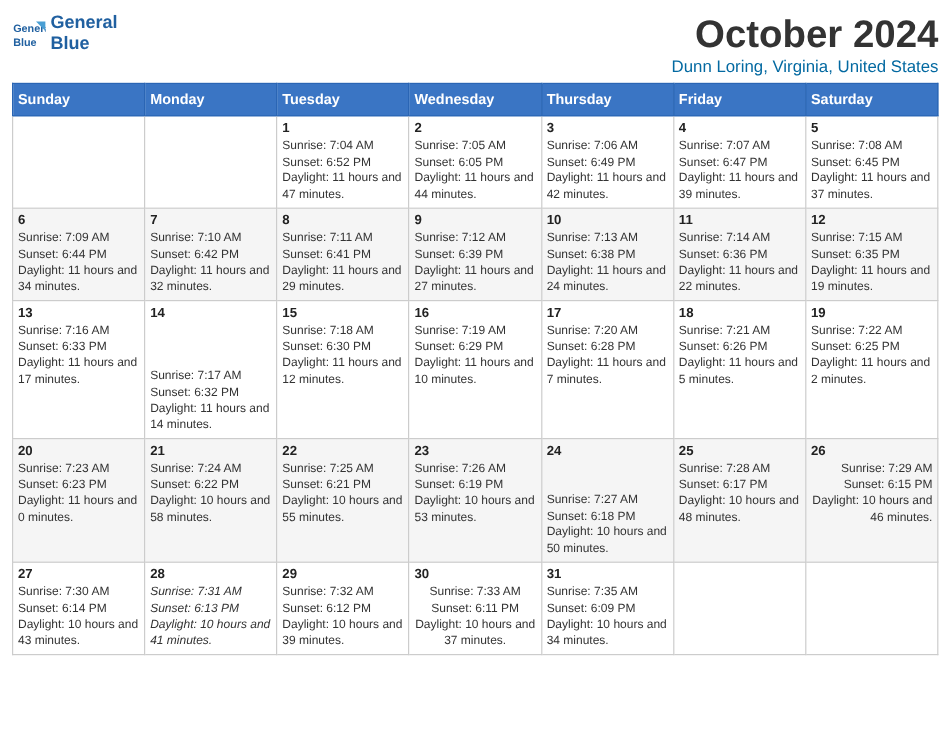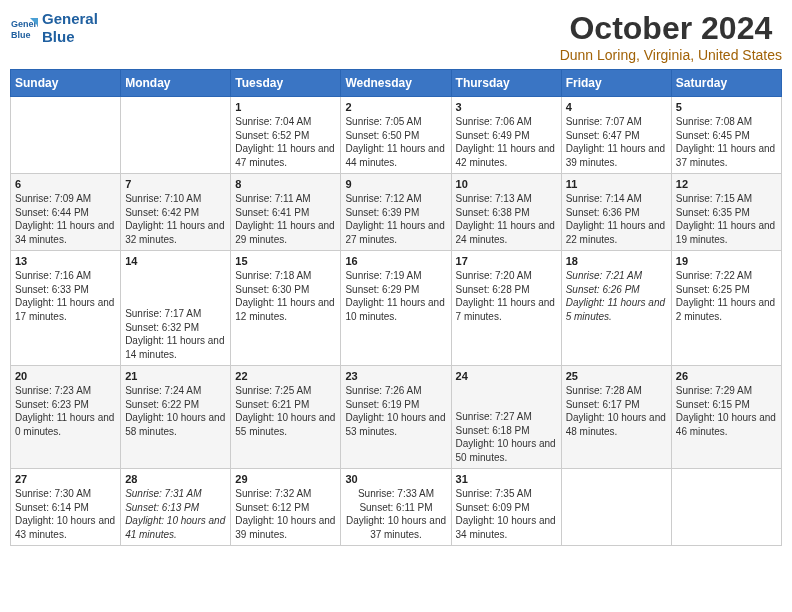--- a/index.html
+++ b/index.html
@@ -34,26 +34,25 @@
       width: 28px;
       height: 28px;
     }
     .title-block {
       text-align: right;
     }
     .title-block h1 {
       font-size: 32px;
       font-weight: bold;
       color: #333;
-      text-align: center;
     }
     .title-block h2 {
       font-size: 14px;
       font-weight: normal;
-      color: #a16207;
+      color: #0369a1;
     }
     table {
       width: 100%;
       border-collapse: collapse;
       font-size: 10.5px;
     }
     thead th {
       background-color: #3a75c4;
       color: #fff;
       padding: 6px 4px;
@@ -130,21 +129,21 @@
         <td class="empty-cell"></td>
         <td>
           <div class="day-num">1</div>
           <div class="cell-text" style="white-space: pre-line;">Sunrise: 7:04 AM
 Sunset: 6:52 PM
 Daylight: 11 hours and 47 minutes.</div>
         </td>
         <td>
           <div class="day-num">2</div>
           <div class="cell-text" style="white-space: pre-line;">Sunrise: 7:05 AM
-Sunset: 6:50 PM
+Sunset: 6:05 PM
 Daylight: 11 hours and 44 minutes.</div>
         </td>
         <td>
           <div class="day-num">3</div>
           <div class="cell-text" style="white-space: pre-line;">Sunrise: 7:06 AM
 Sunset: 6:49 PM
 Daylight: 11 hours and 42 minutes.</div>
         </td>
         <td>
           <div class="day-num">4</div>
@@ -229,21 +228,21 @@
 Daylight: 11 hours and 10 minutes.</div>
         </td>
         <td>
           <div class="day-num">17</div>
           <div class="cell-text" style="white-space: pre-line;">Sunrise: 7:20 AM
 Sunset: 6:28 PM
 Daylight: 11 hours and 7 minutes.</div>
         </td>
         <td>
           <div class="day-num">18</div>
-          <div class="cell-text" style="white-space: pre-line; font-style: italic;">Sunrise: 7:21 AM
+          <div class="cell-text" style="white-space: pre-line;">Sunrise: 7:21 AM
 Sunset: 6:26 PM
 Daylight: 11 hours and 5 minutes.</div>
         </td>
         <td>
           <div class="day-num">19</div>
           <div class="cell-text" style="white-space: pre-line;">Sunrise: 7:22 AM
 Sunset: 6:25 PM
 Daylight: 11 hours and 2 minutes.</div>
         </td>
       </tr>
@@ -279,21 +278,21 @@
 Daylight: 10 hours and 50 minutes.</div>
         </td>
         <td>
           <div class="day-num">25</div>
           <div class="cell-text" style="white-space: pre-line;">Sunrise: 7:28 AM
 Sunset: 6:17 PM
 Daylight: 10 hours and 48 minutes.</div>
         </td>
         <td>
           <div class="day-num">26</div>
-          <div class="cell-text" style="white-space: pre-line;">Sunrise: 7:29 AM
+          <div class="cell-text" style="white-space: pre-line; text-align: right;">Sunrise: 7:29 AM
 Sunset: 6:15 PM
 Daylight: 10 hours and 46 minutes.</div>
         </td>
       </tr>
       <tr>
         <td>
           <div class="day-num">27</div>
           <div class="cell-text" style="white-space: pre-line;">Sunrise: 7:30 AM
 Sunset: 6:14 PM
 Daylight: 10 hours and 43 minutes.</div>

